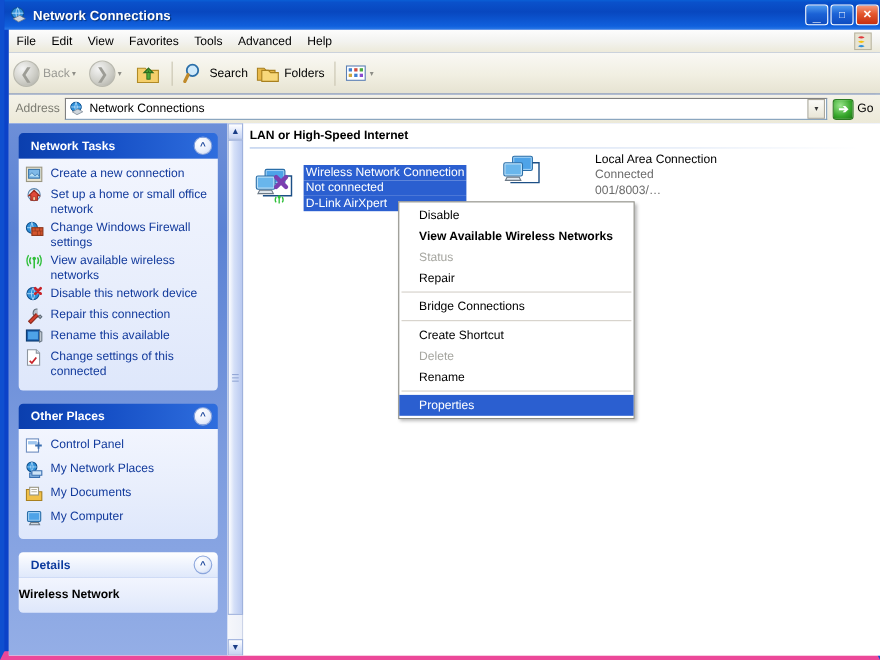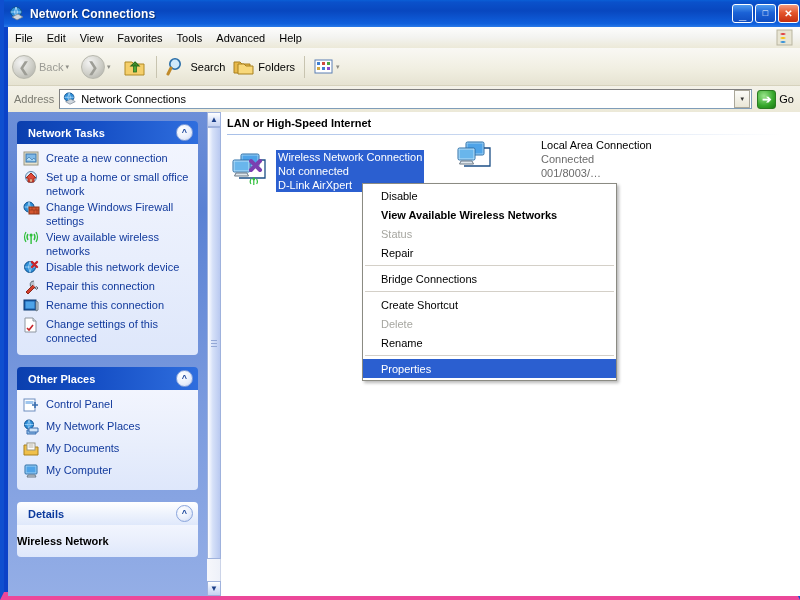--- a/index.html
+++ b/index.html
@@ -203,21 +203,21 @@
   .conn .cname { font-size: 11px; color: #000; padding: 0 2px; line-height: 14px; }
   .conn .cstat { font-size: 11px; color: #6b6b6b; padding: 0 2px; line-height: 14px; }
   .conn .cdev  { font-size: 11px; color: #6b6b6b; padding: 0 2px; line-height: 14px; }
   .conn.selected .cname,
   .conn.selected .cstat,
   .conn.selected .cdev {
     background: #2b5fd0; color: #ffffff;
   }
   
   .ctxmenu {
-    position: absolute; left: 358px; top: 183px; width: 255px;
+    position: absolute; left: 358px; top: 183px; width: 215px;
     background: #ffffff; border: 1px solid #8b8b83;
     box-shadow: 2px 2px 3px rgba(0,0,0,.28);
     padding: 2px 0; box-sizing: border-box; z-index: 50;
   }
   .ctxitem {
     height: 19px; display: flex; align-items: center;
     padding-left: 18px; font-size: 11px; color: #000; box-sizing: border-box;
   }
   .ctxitem.bold { font-weight: bold; }
   .ctxitem.disabled { color: #a6a6a0; }
@@ -430,21 +430,21 @@
           </div>
 
           <div class="task">
             <span class="tico">
               <svg width="17" height="16" viewBox="0 0 17 16">
                 <rect x="1" y="2" width="12" height="10" fill="#1b5fae" stroke="#0c3a70"></rect>
                 <rect x="2.5" y="3.5" width="9" height="7" fill="#4ea3e8"></rect>
                 <path d="M13 3 l2 1 v8 l-2 1 Z" fill="#cfd6dd" stroke="#6d7a87"></path>
               </svg>
             </span>
-            <span class="tlabel">Rename this connection</span>
+            <span class="tlabel">Rename this available</span>
           </div>
 
           <div class="task">
             <span class="tico">
               <svg width="17" height="16" viewBox="0 0 17 16">
                 <path d="M2 1 h8 l3 3 v11 H2 Z" fill="#ffffff" stroke="#8d96a0"></path>
                 <path d="M10 1 v3 h3" fill="#dde3ea" stroke="#8d96a0"></path>
                 <path d="M4 11 l2 2 4-5" stroke="#c8242a" fill="none" stroke-width="1.6"></path>
               </svg>
             </span>

